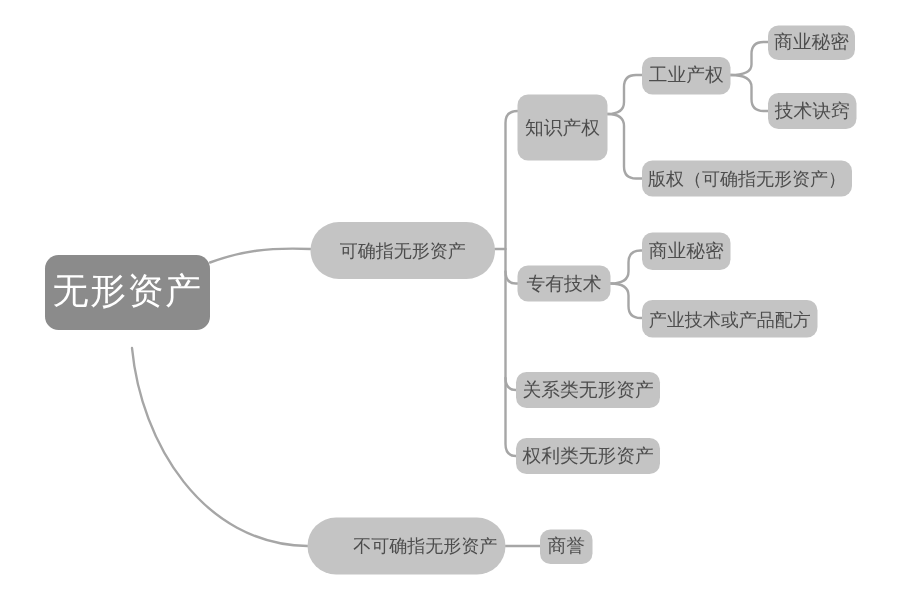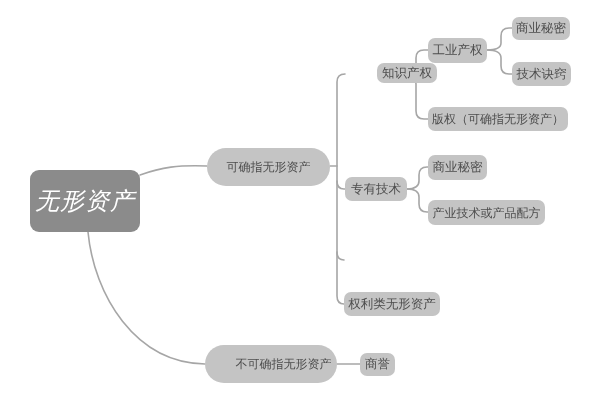--- a/index.html
+++ b/index.html
@@ -75,40 +75,41 @@
     <path d="M 337,252 Q 337,260 344,260"></path>
     <path d="M 405,76 Q 416,76 416,68 L 416,58 Q 416,50 424,50 L 428,50"></path>
     <path d="M 405,76 Q 416,76 416,84 L 416,111 Q 416,119 424,119 L 428,119"></path>
     <path d="M 487,50 Q 501,50 501,43 L 501,36 Q 501,28 509,28 L 512,28"></path>
     <path d="M 487,50 Q 501,50 501,58 L 501,66 Q 501,74 509,74 L 512,74"></path>
     <path d="M 407,189 Q 419,189 419,181 L 419,175 Q 419,167 427,167 L 428,167"></path>
     <path d="M 407,189 Q 419,189 419,197 L 419,204 Q 419,212 427,212 L 428,212"></path>
     <path d="M 337,364 L 360,364"></path>
   </svg>
 
-  <div class="node node-root" style="left:30px; top:170px; width:110px; height:62px;font-style:italic;">无形资产</div>
+  <div class="node node-root" style="left:30px; top:170px; width:110px; height:50px;">无形资产</div>
 
   <div class="node node-branch" style="left:207px; top:148px; width:123px; height:38px;">可确指无形资产</div>
 
   <div class="node node-branch" style="left:205px; top:345px; width:132px; height:38px;padding-left:28px;">不可确指无形资产</div>
 
-  <div class="node" style="left:345px; top:63px; width:60px; height:20px;margin-left:32px;">知识产权</div>
+  <div class="node" style="left:345px; top:63px; width:60px; height:44px;">知识产权</div>
 
   <div class="node" style="left:428px; top:38px; width:59px; height:25px;">工业产权</div>
 
   <div class="node" style="left:512px; top:17px; width:58px; height:23px;">商业秘密</div>
 
   <div class="node" style="left:512px; top:62px; width:59px; height:24px;">技术诀窍</div>
 
   <div class="node" style="left:428px; top:107px; width:140px; height:24px; font-size:12px;">版权（可确指无形资产）</div>
 
   <div class="node" style="left:345px; top:177px; width:62px; height:24px;">专有技术</div>
 
   <div class="node" style="left:428px; top:155px; width:59px; height:25px;">商业秘密</div>
 
   <div class="node" style="left:428px; top:200px; width:117px; height:25px; font-size:12px;">产业技术或产品配方</div>
 
+  <div class="node" style="left:344px; top:248px; width:96px; height:24px;">关系类无形资产</div>
 
   <div class="node" style="left:344px; top:292px; width:96px; height:24px;">权利类无形资产</div>
 
   <div class="node" style="left:360px; top:353px; width:35px; height:23px;">商誉</div>
 
 </div>
 
 </body></html>

